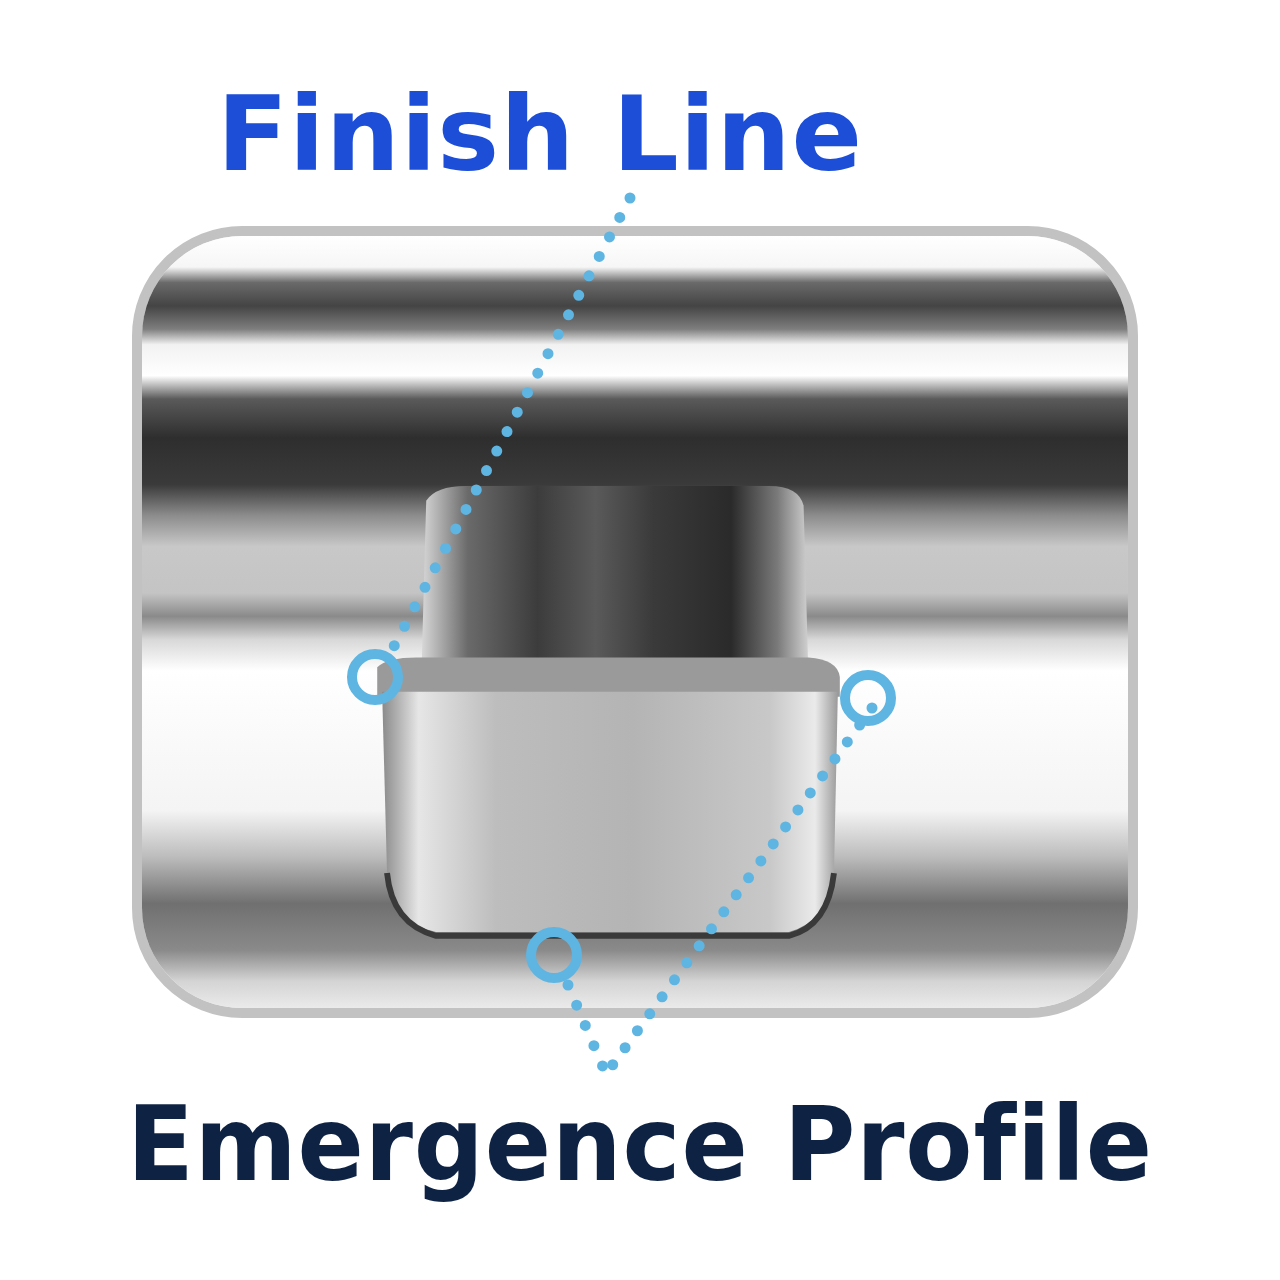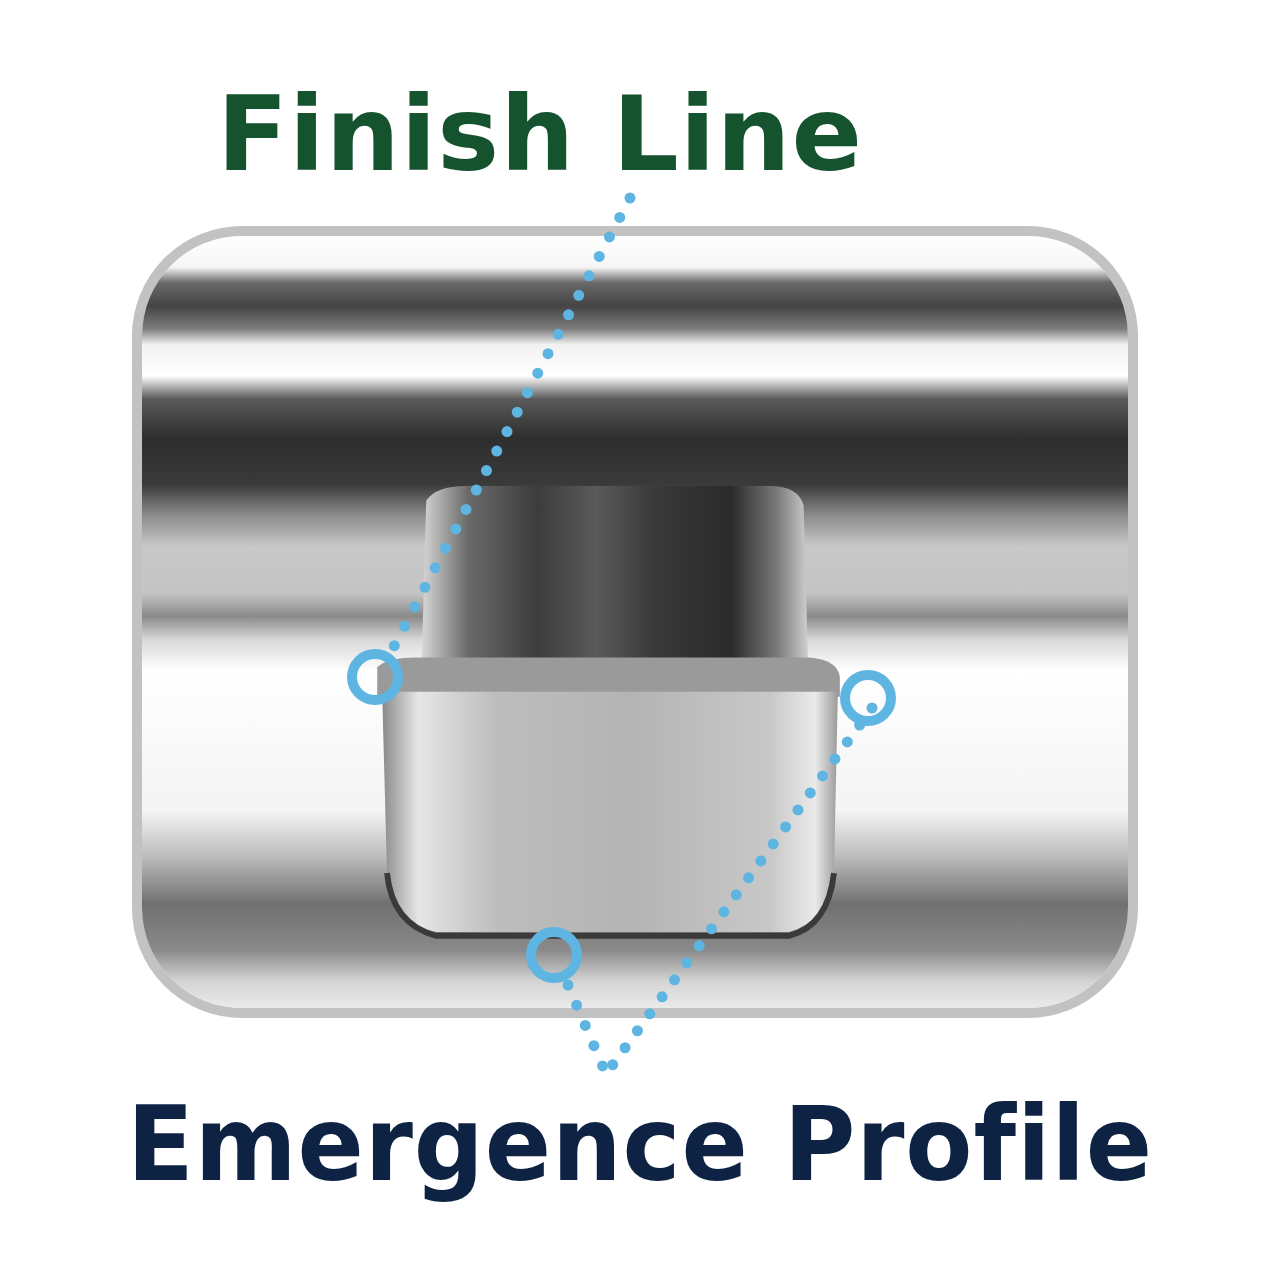--- a/index.html
+++ b/index.html
@@ -1,17 +1,17 @@
 <!DOCTYPE html>
 <html><head>
   <meta charset="utf-8">
   <style>
     html, body { margin:0; padding:0; background:#ffffff; }
     body { width:1280px; height:1280px; position:relative; overflow:hidden; font-family:"DejaVu Sans", sans-serif; }
-    .title-top { position:absolute; left:0; width:1080px; top:82px; text-align:center; font-size:104px; font-weight:bold; color:#14532d; letter-spacing:1px; line-height:1; }
+    .title-top { position:absolute; left:0; width:1080px; top:82px; text-align:center; font-size:104px; font-weight:bold; color:#1d4ed8; letter-spacing:1px; line-height:1; }
     .title-bottom { position:absolute; left:0; width:1280px; top:1092px; text-align:center; font-size:104px; font-weight:bold; color:#0e2243; letter-spacing:1px; line-height:1; transform:scaleX(0.94); }
     .photo-frame { position:absolute; left:132px; top:226px; width:1006px; height:792px; border:10px solid #c2c2c2; border-radius:110px; box-sizing:border-box; overflow:hidden; background:#f4f4f4; }
     .photo { position:absolute; inset:0; }
     svg.overlay { position:absolute; left:0; top:0; width:1280px; height:1280px; pointer-events:none; }
   </style>
 </head>
 <body>
 
 <div class="title-top">Finish Line</div>
 

